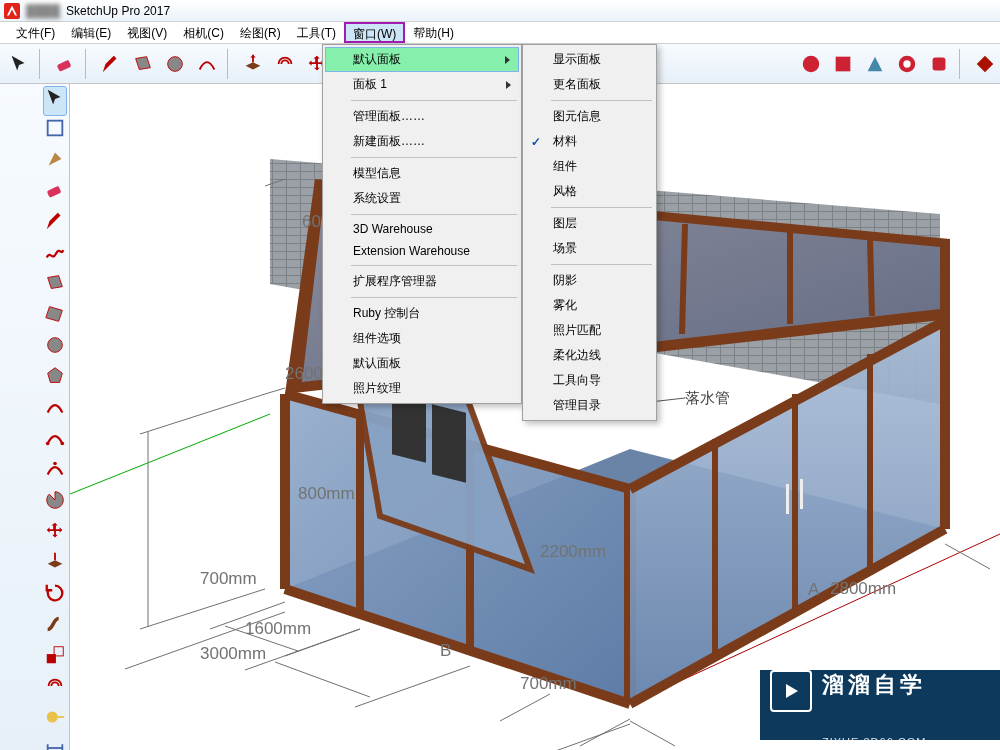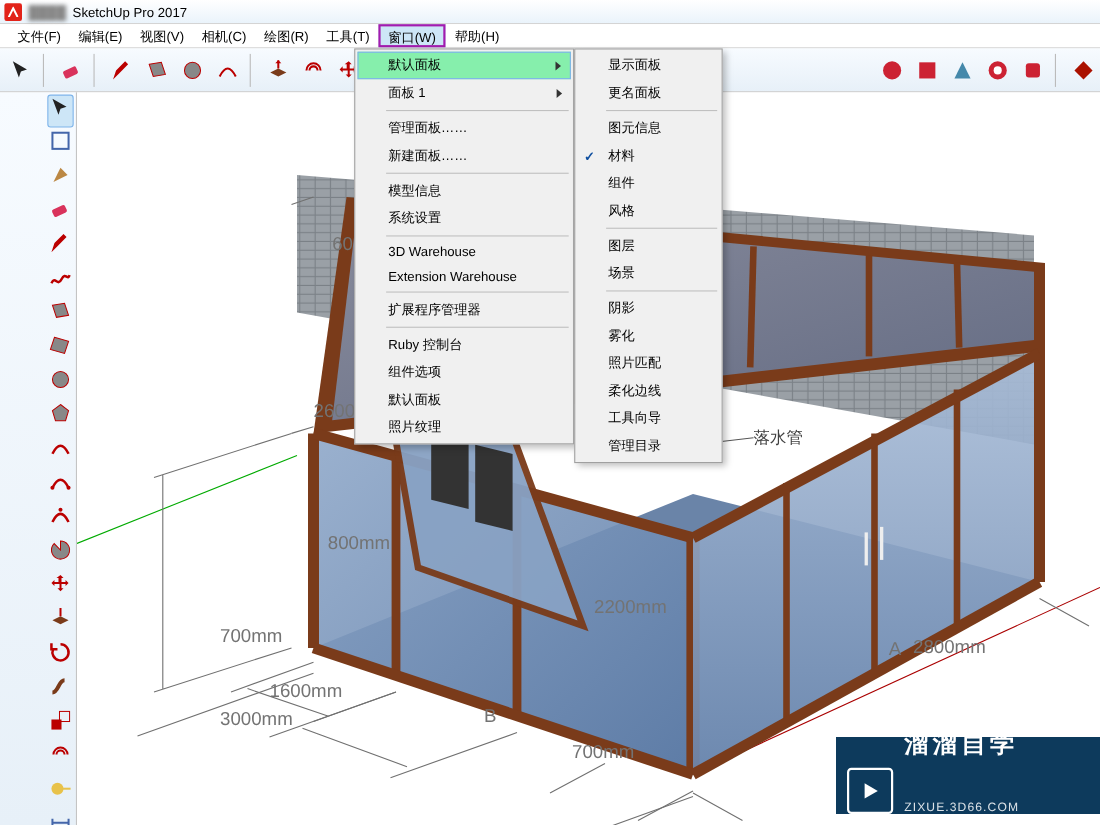--- a/index.html
+++ b/index.html
@@ -37,21 +37,21 @@
 .dd-item.hl { background:#86efac; border:1px solid #7eb4ea; padding:3px 29px 3px 27px; }
 .dd-item .arrow { position:absolute; right:8px; top:50%; transform:translateY(-50%); width:0; height:0; border-left:5px solid #333; border-top:4px solid transparent; border-bottom:4px solid transparent; }
 .dd-item .check { position:absolute; left:6px; top:50%; transform:translateY(-50%); color:#1050a0; font-weight:bold; }
 .dd-sep { height:1px; background:#c0c0c0; margin:3px 2px 3px 26px; }
 
 
 .dim { position:absolute; font-size:17px; color:#737373; font-family: Arial, sans-serif; }
 .ann { position:absolute; font-size:15px; color:#404040; font-family: SimSun, serif; }
 
 
-.watermark { position:absolute; right:0; bottom:10px; width:240px; height:70px; background:#0d3a5c; color:#fff; display:flex; align-items:flex-end; padding:0 10px; gap:10px; }
+.watermark { position:absolute; right:0; bottom:10px; width:240px; height:70px; background:#0d3a5c; color:#fff; display:flex; align-items:flex-start; padding:0 10px; gap:10px; }
 .wm-icon { width:42px; height:42px; border:2px solid #fff; border-radius:4px; display:flex; align-items:center; justify-content:center; }
 .wm-text { display:flex; flex-direction:column; }
 .wm-big { font-size:22px; letter-spacing:4px; font-weight:bold;}
 .wm-small { font-size:11px; letter-spacing:1px; opacity:.85;margin-top:36px; }
 </style>
 </head>
 <body>
 
 <div class="titlebar">
   <div class="app-icon"></div>

